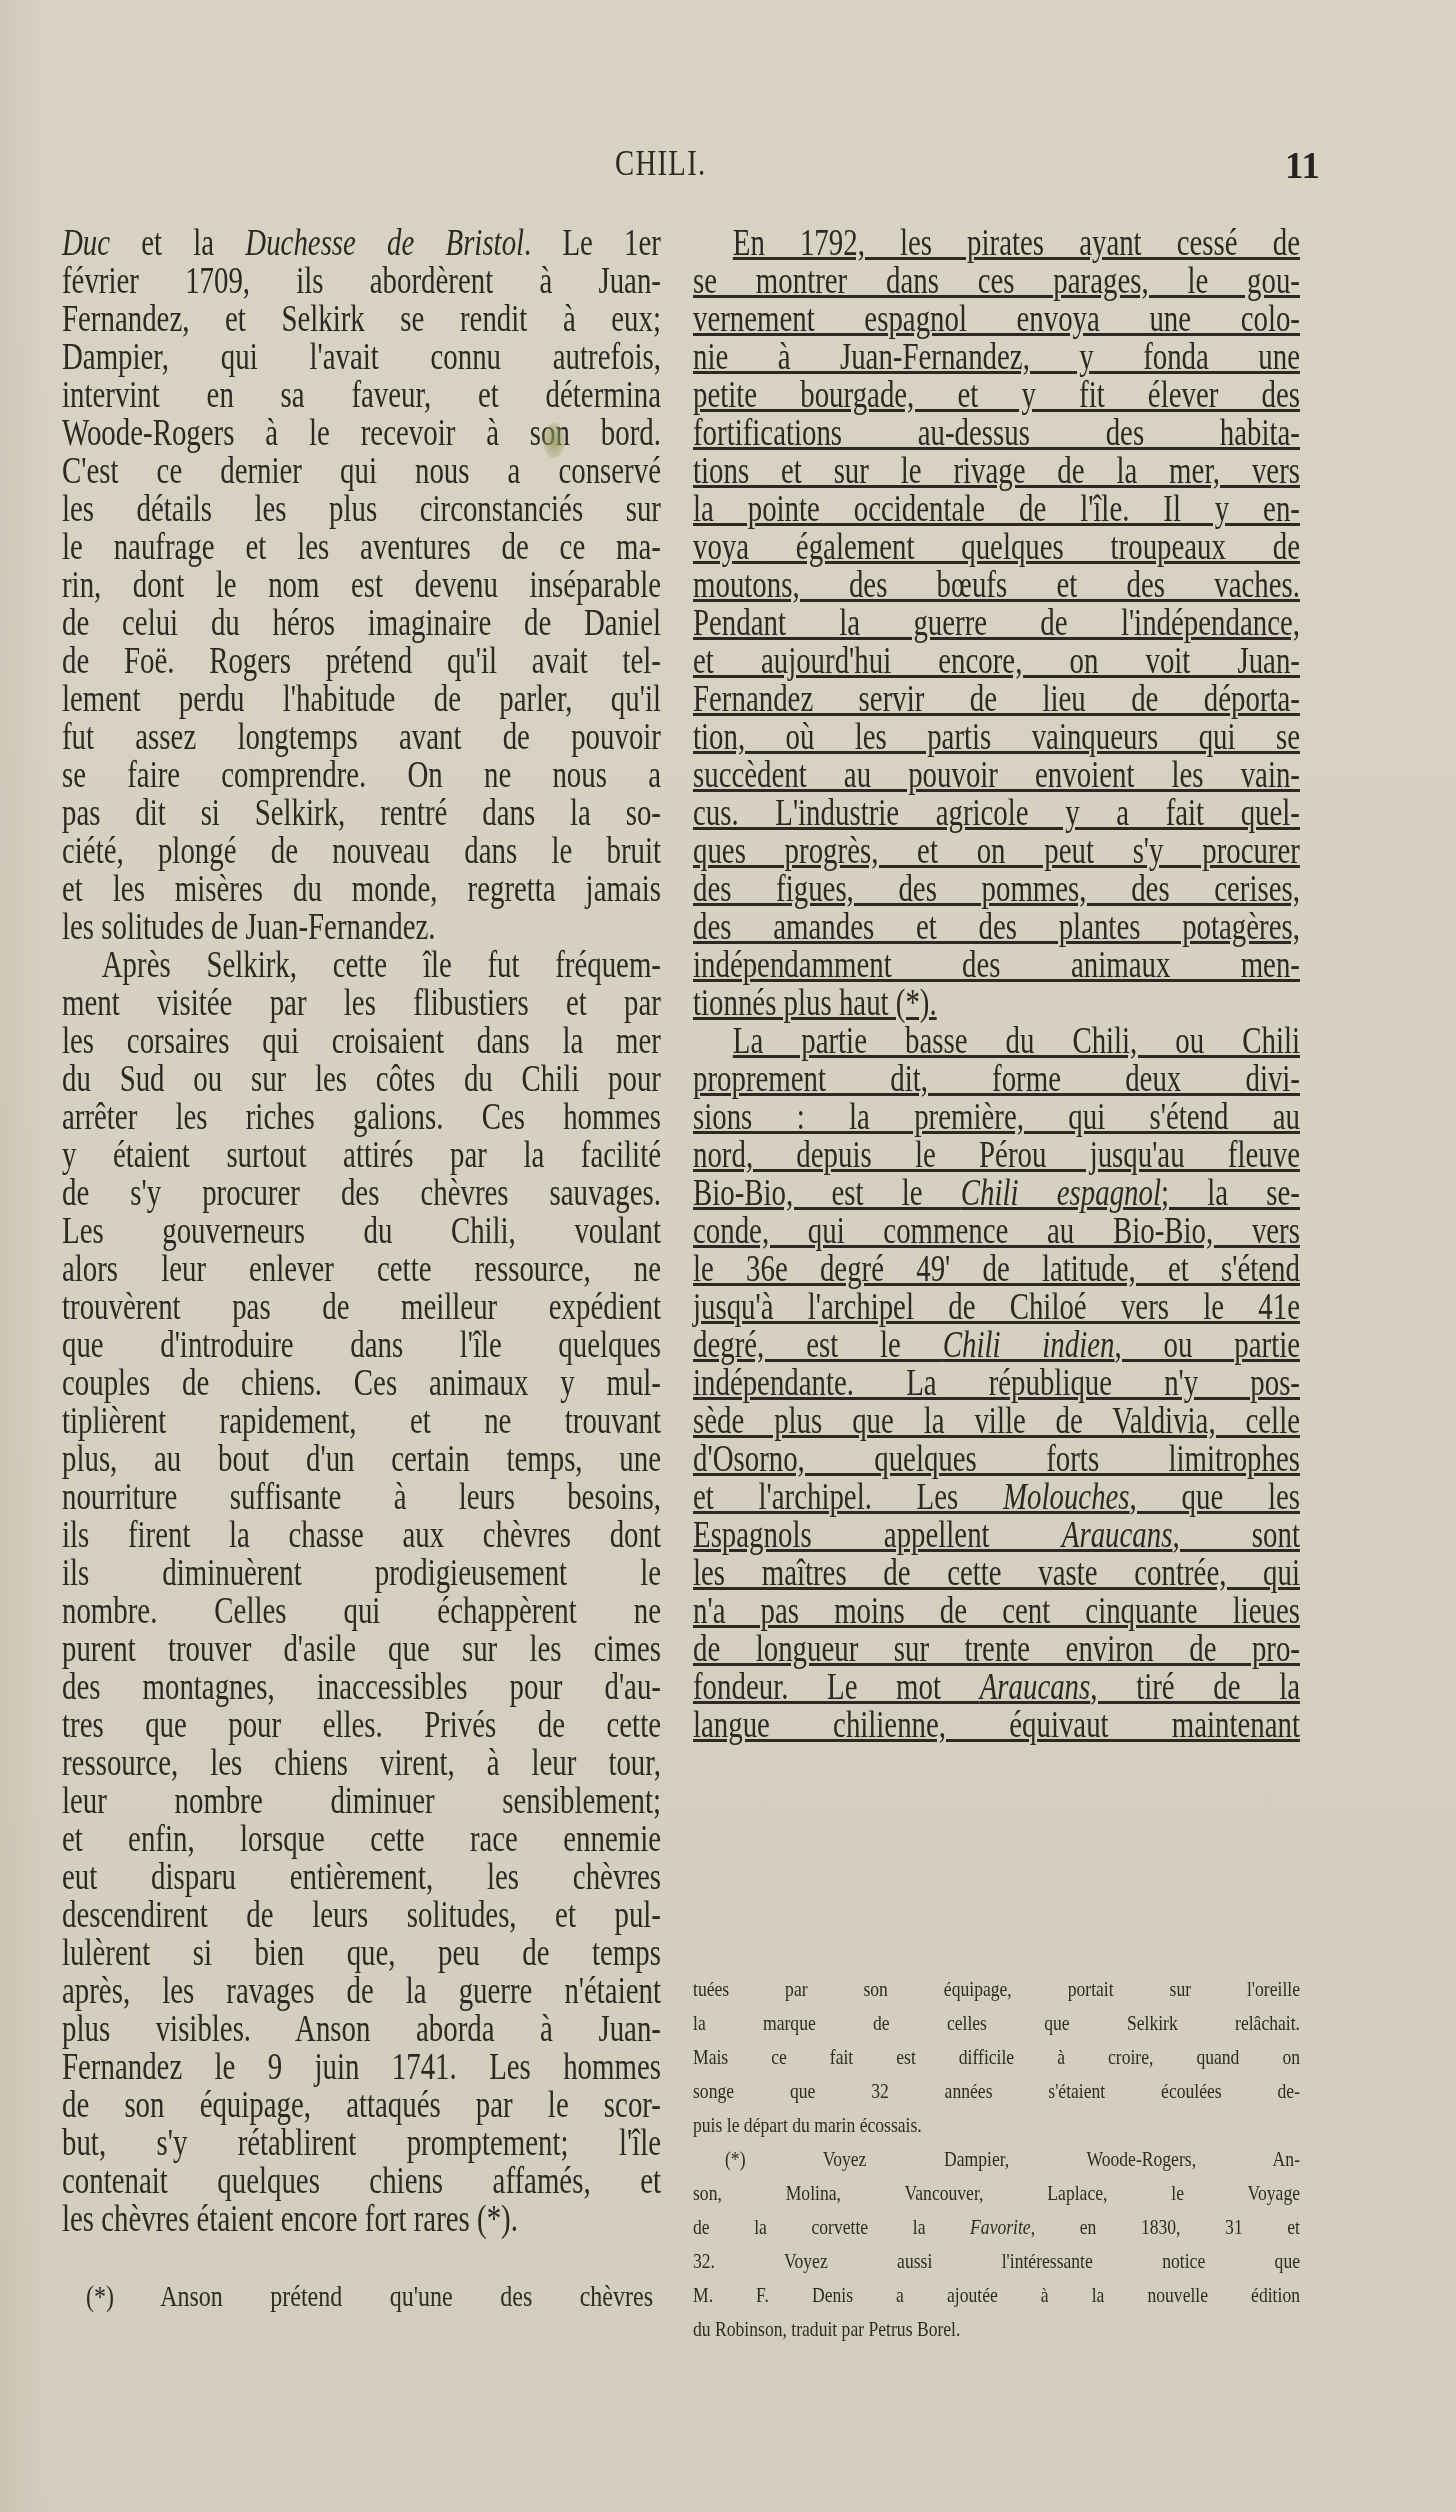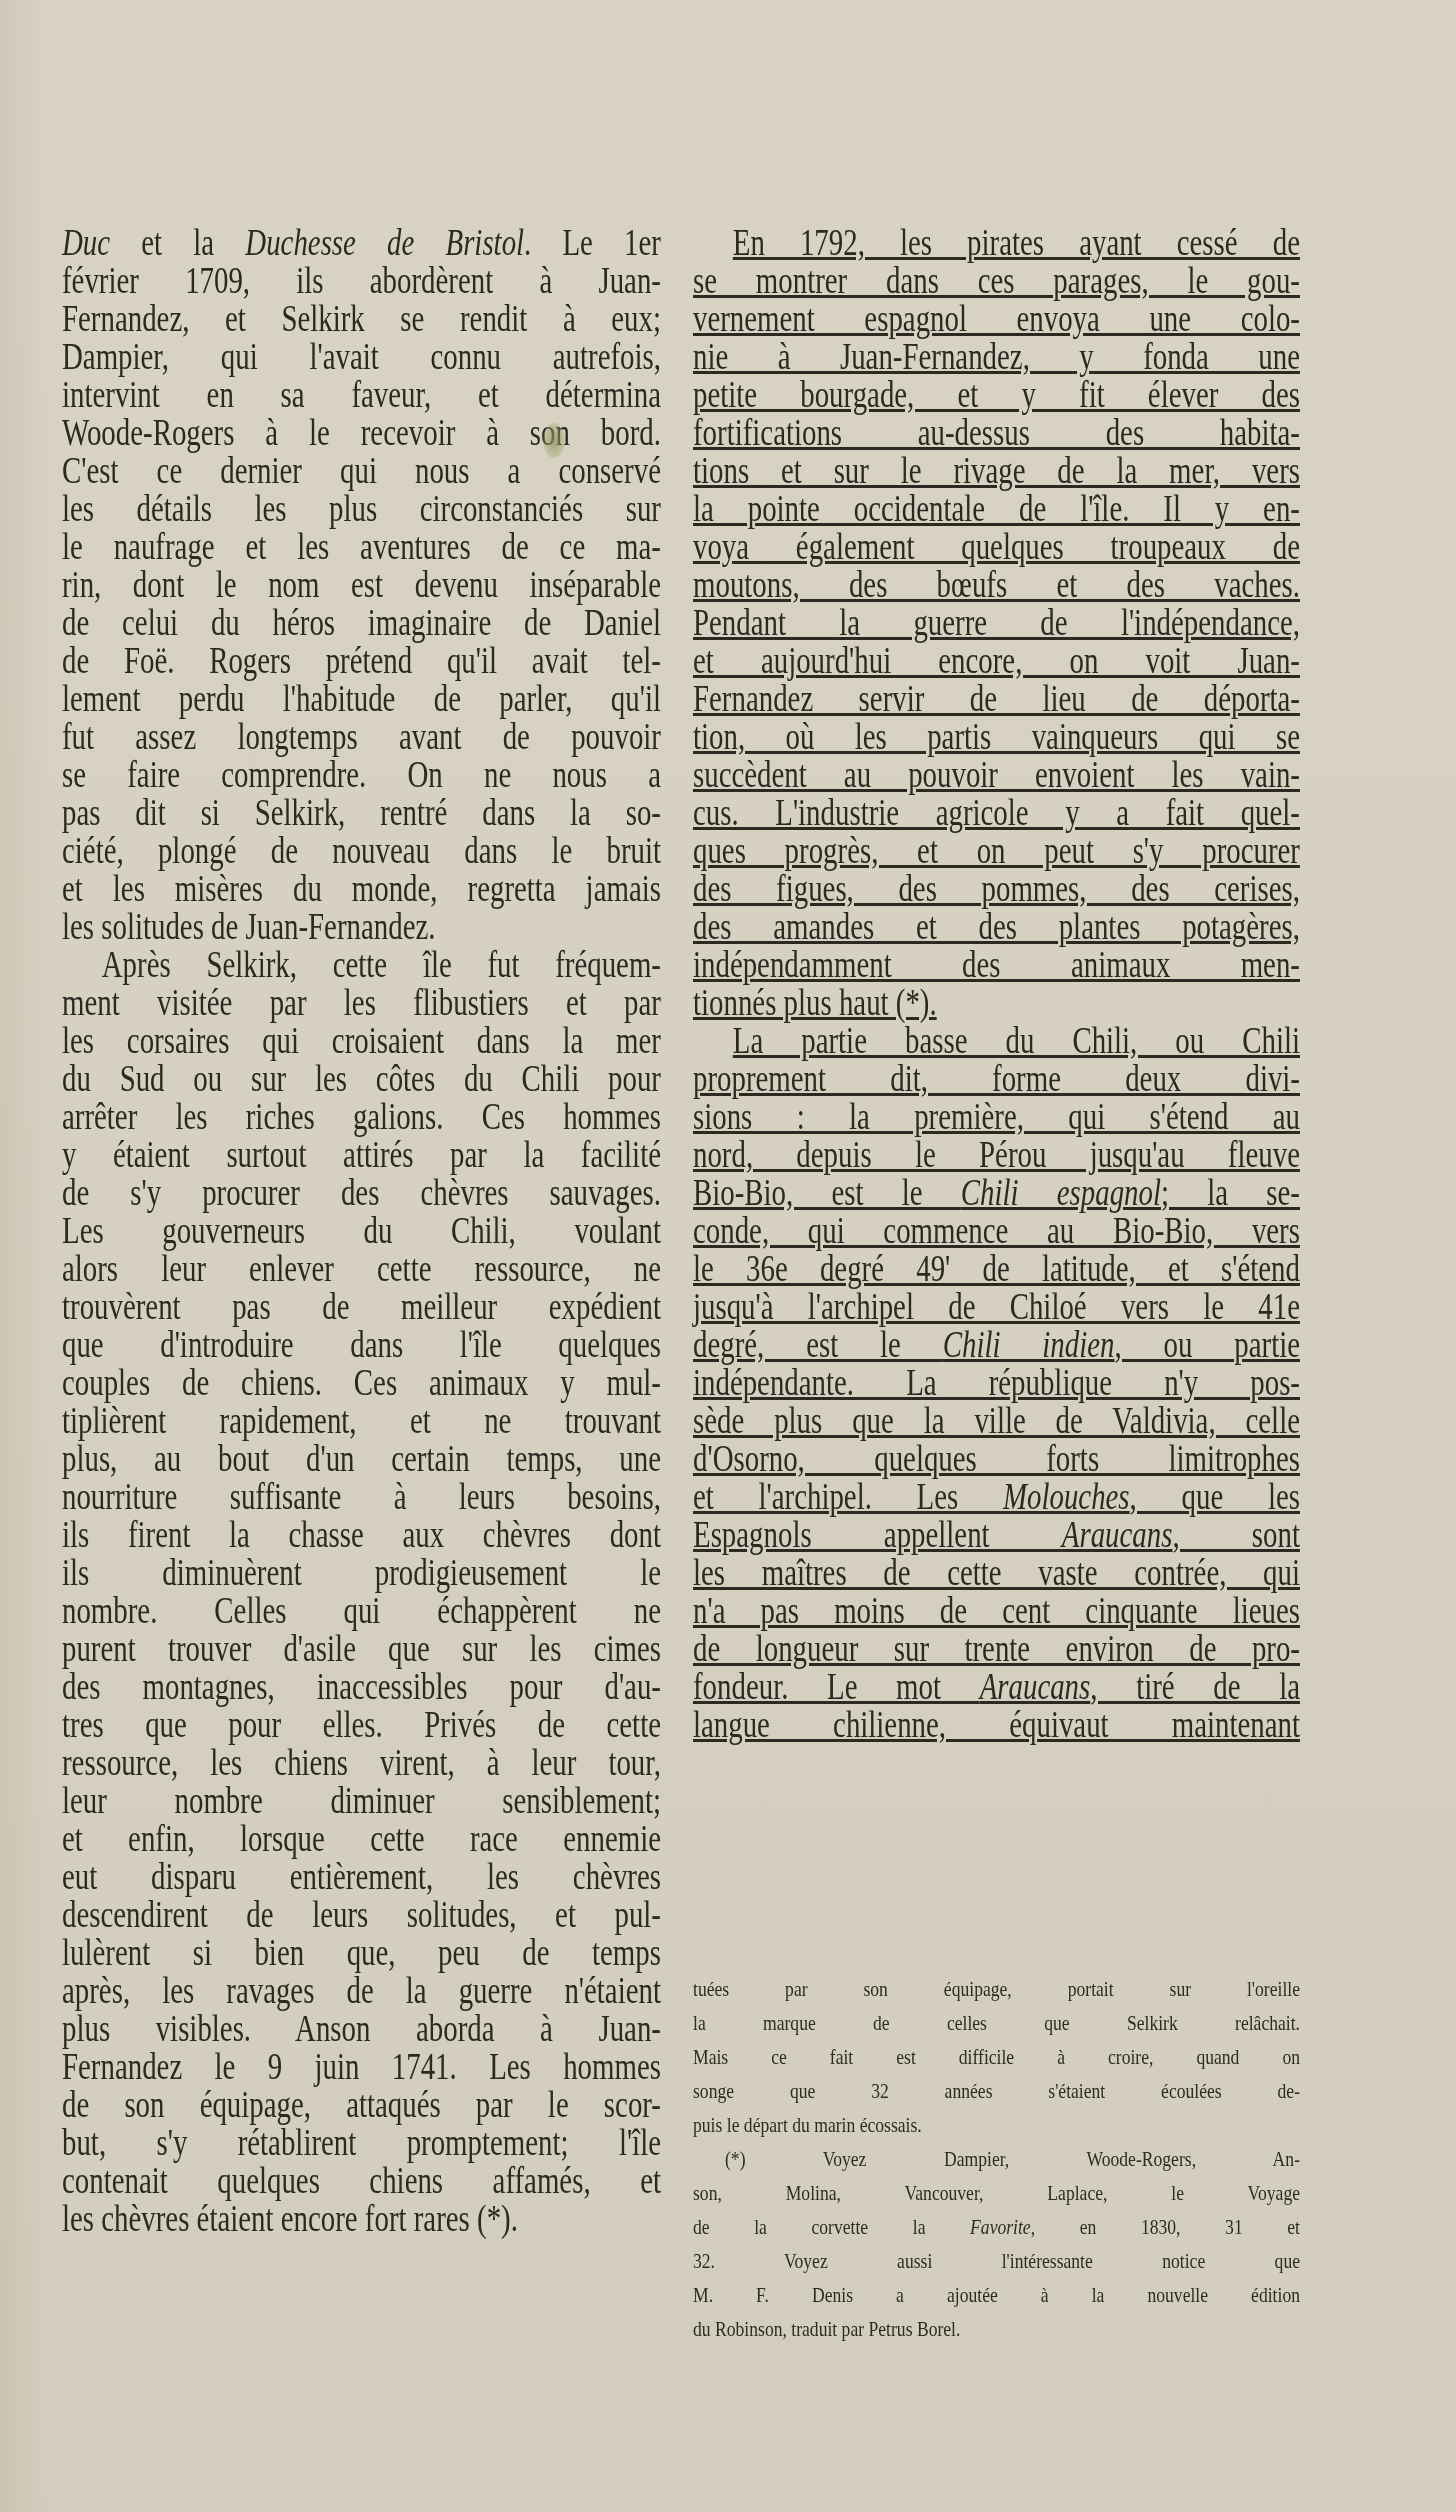--- a/index.html
+++ b/index.html
@@ -134,20 +134,24 @@
     height: 35px;
     border-radius: 50%;
     background: radial-gradient(ellipse at center, rgba(140,150,90,0.75) 0%, rgba(150,160,100,0.35) 60%, rgba(0,0,0,0) 100%);
   }
 </style>
 </head>
 <body>
 
 <div class="page">
 
+  <div class="running-head">
+    <span class="running-title">CHILI.</span>
+    <span class="page-number">11</span>
+  </div>
 
   <div class="column col-left" id="col-left">
       <span class="line"><span class="it">Duc</span><span> et la </span><span class="it">Duchesse de Bristol</span><span>. Le 1er</span></span>
       <span class="line"><span>février 1709, ils abordèrent à Juan-</span></span>
       <span class="line"><span>Fernandez, et Selkirk se rendit à eux;</span></span>
       <span class="line"><span>Dampier, qui l'avait connu autrefois,</span></span>
       <span class="line"><span>intervint en sa faveur, et détermina</span></span>
       <span class="line"><span>Woode-Rogers à le recevoir à son bord.</span></span>
       <span class="line"><span>C'est ce dernier qui nous a conservé</span></span>
       <span class="line"><span>les détails les plus circonstanciés sur</span></span>
@@ -238,20 +242,23 @@
         <span class="line"><span>et l'archipel. Les </span><span class="it">Molouches</span><span>, que les</span></span>
         <span class="line"><span>Espagnols appellent </span><span class="it">Araucans</span><span>, sont</span></span>
         <span class="line"><span>les maîtres de cette vaste contrée, qui</span></span>
         <span class="line"><span>n'a pas moins de cent cinquante lieues</span></span>
         <span class="line"><span>de longueur sur trente environ de pro-</span></span>
         <span class="line"><span>fondeur. Le mot </span><span class="it">Araucans</span><span>, tiré de la</span></span>
         <span class="line"><span>langue chilienne, équivaut maintenant</span></span>
       </div>
   </div>
 
+  <div class="footnotes-left" id="fn-left">
+      <span class="fline indent"><span>(*) Anson prétend qu'une des chèvres</span></span>
+    </div>
   <div class="footnotes-right" id="fn-right">
       <span class="fline"><span>tuées par son équipage, portait sur l'oreille</span></span>
       <span class="fline"><span>la marque de celles que Selkirk relâchait.</span></span>
       <span class="fline"><span>Mais ce fait est difficile à croire, quand on</span></span>
       <span class="fline"><span>songe que 32 années s'étaient écoulées de-</span></span>
       <span class="fline last"><span>puis le départ du marin écossais.</span></span>
       <span class="fline indent"><span>(*) Voyez Dampier, Woode-Rogers, An-</span></span>
       <span class="fline"><span>son, Molina, Vancouver, Laplace, le Voyage</span></span>
       <span class="fline"><span>de la corvette la </span><span class="it">Favorite</span><span>, en 1830, 31 et</span></span>
       <span class="fline"><span>32. Voyez aussi l'intéressante notice que</span></span>

